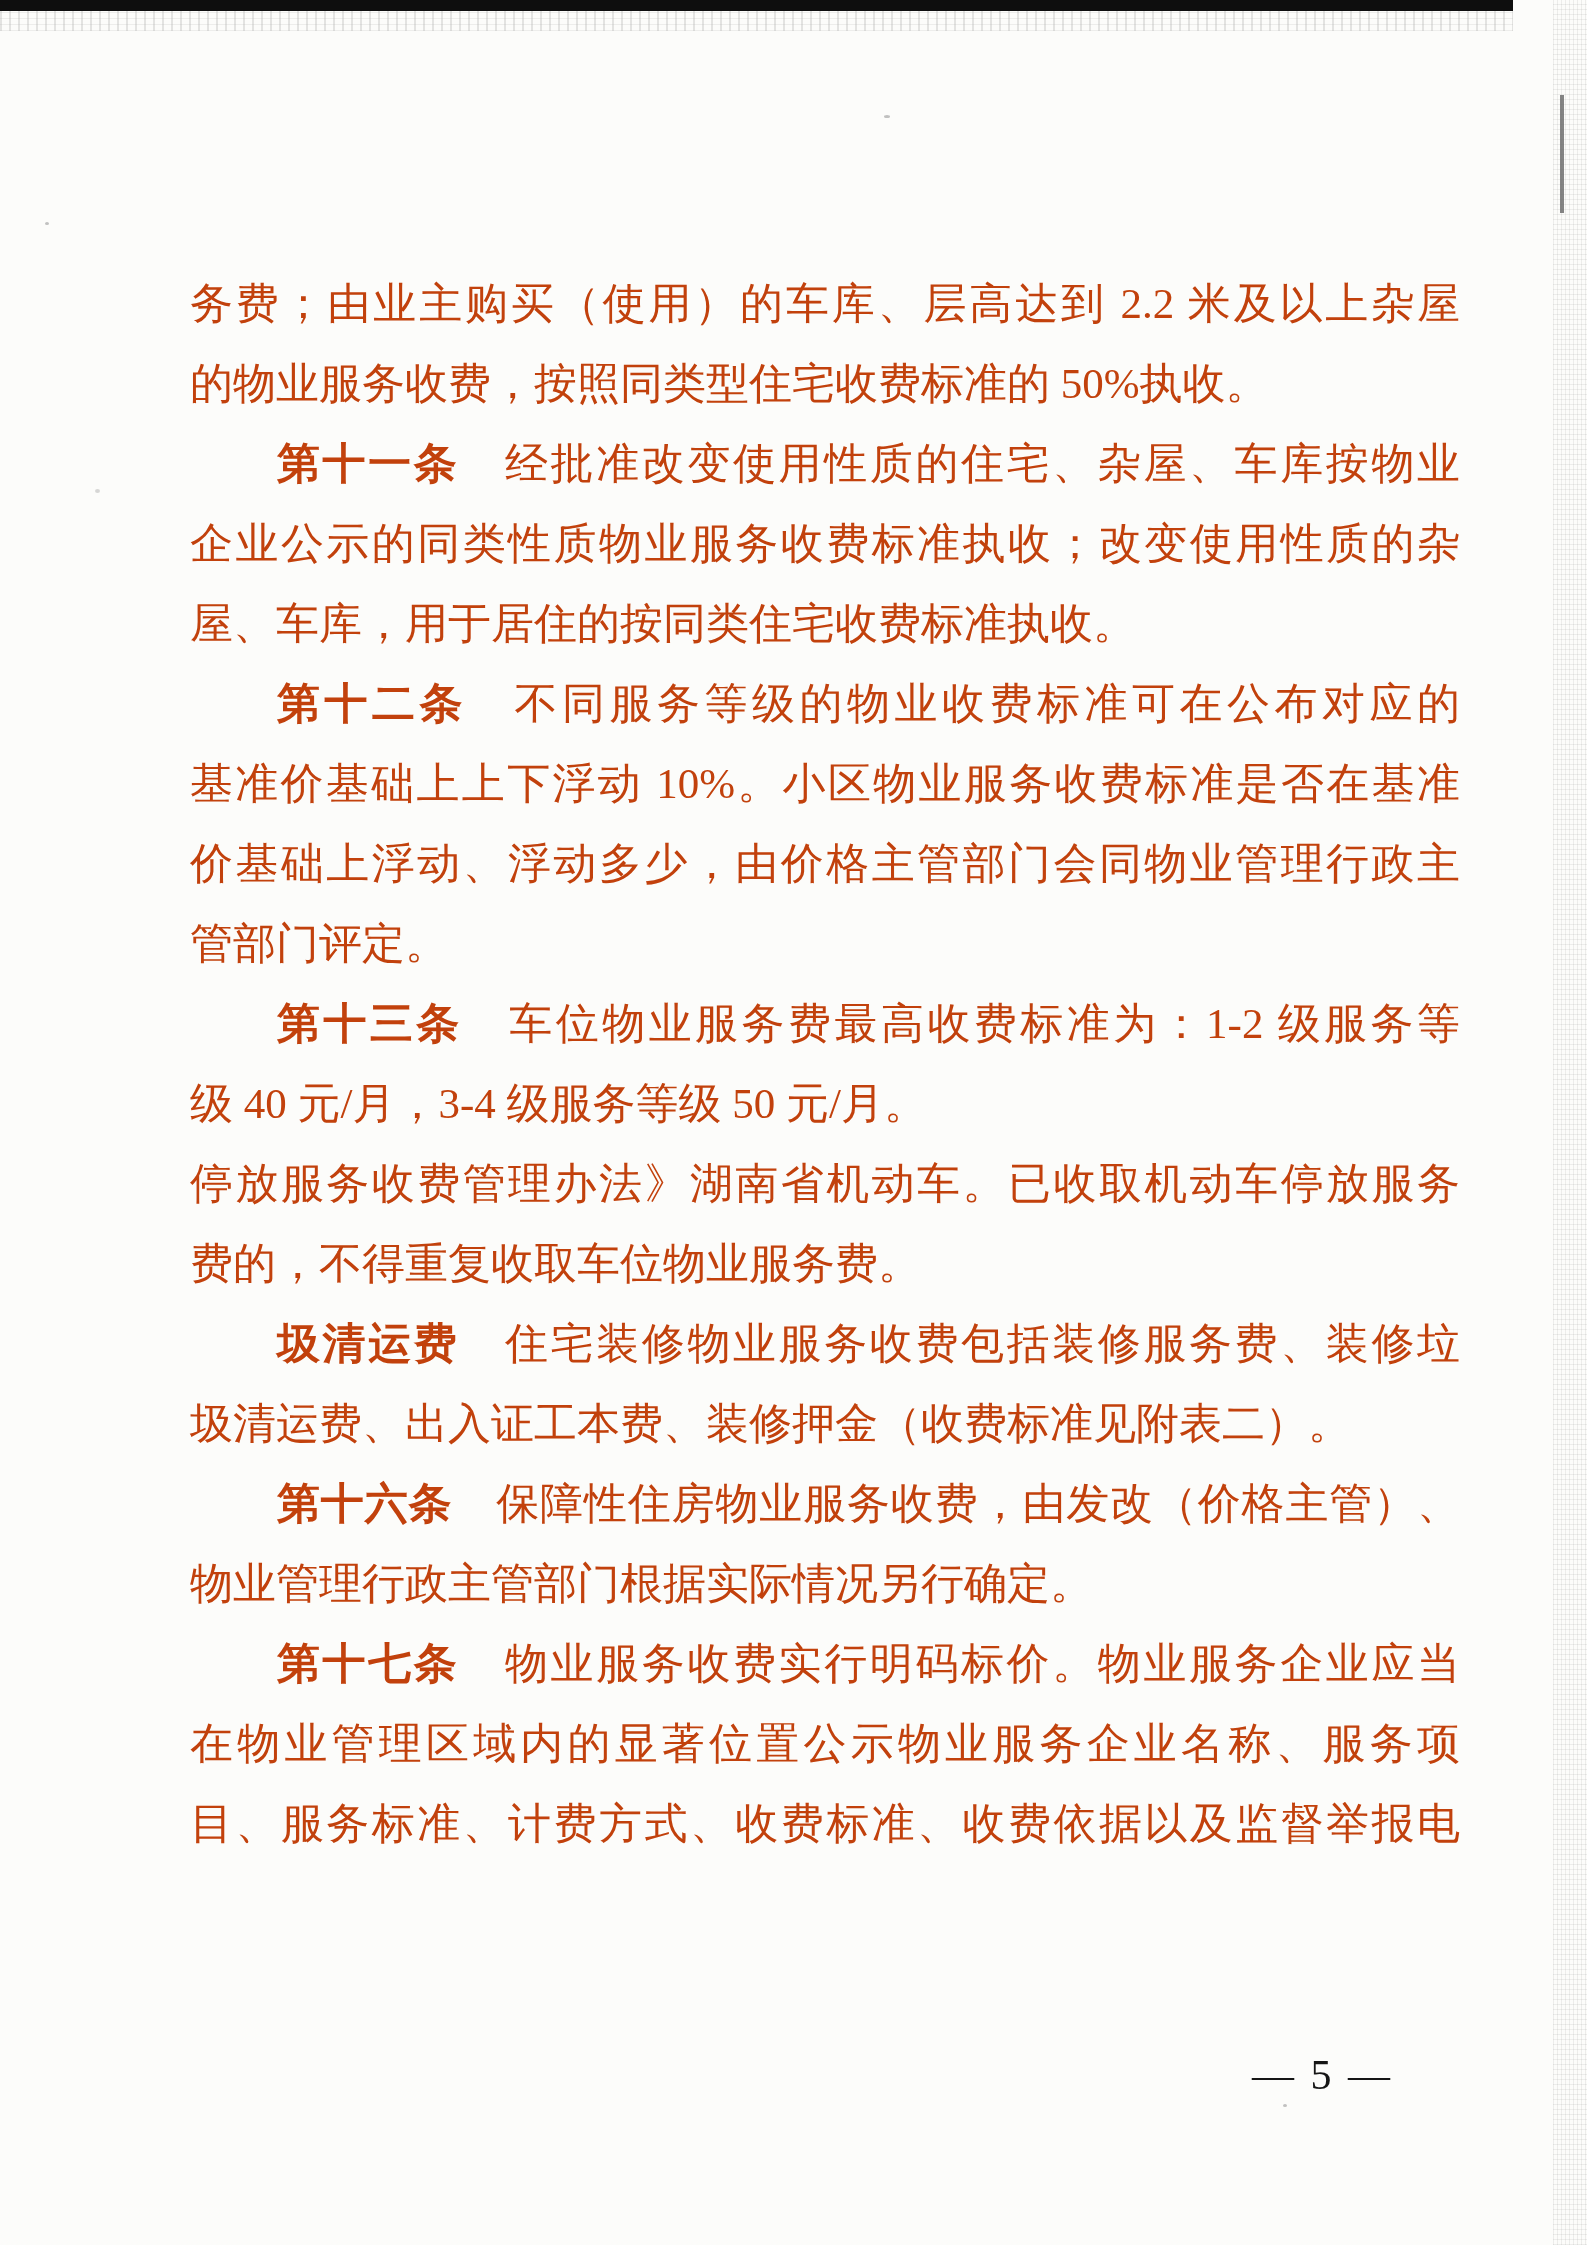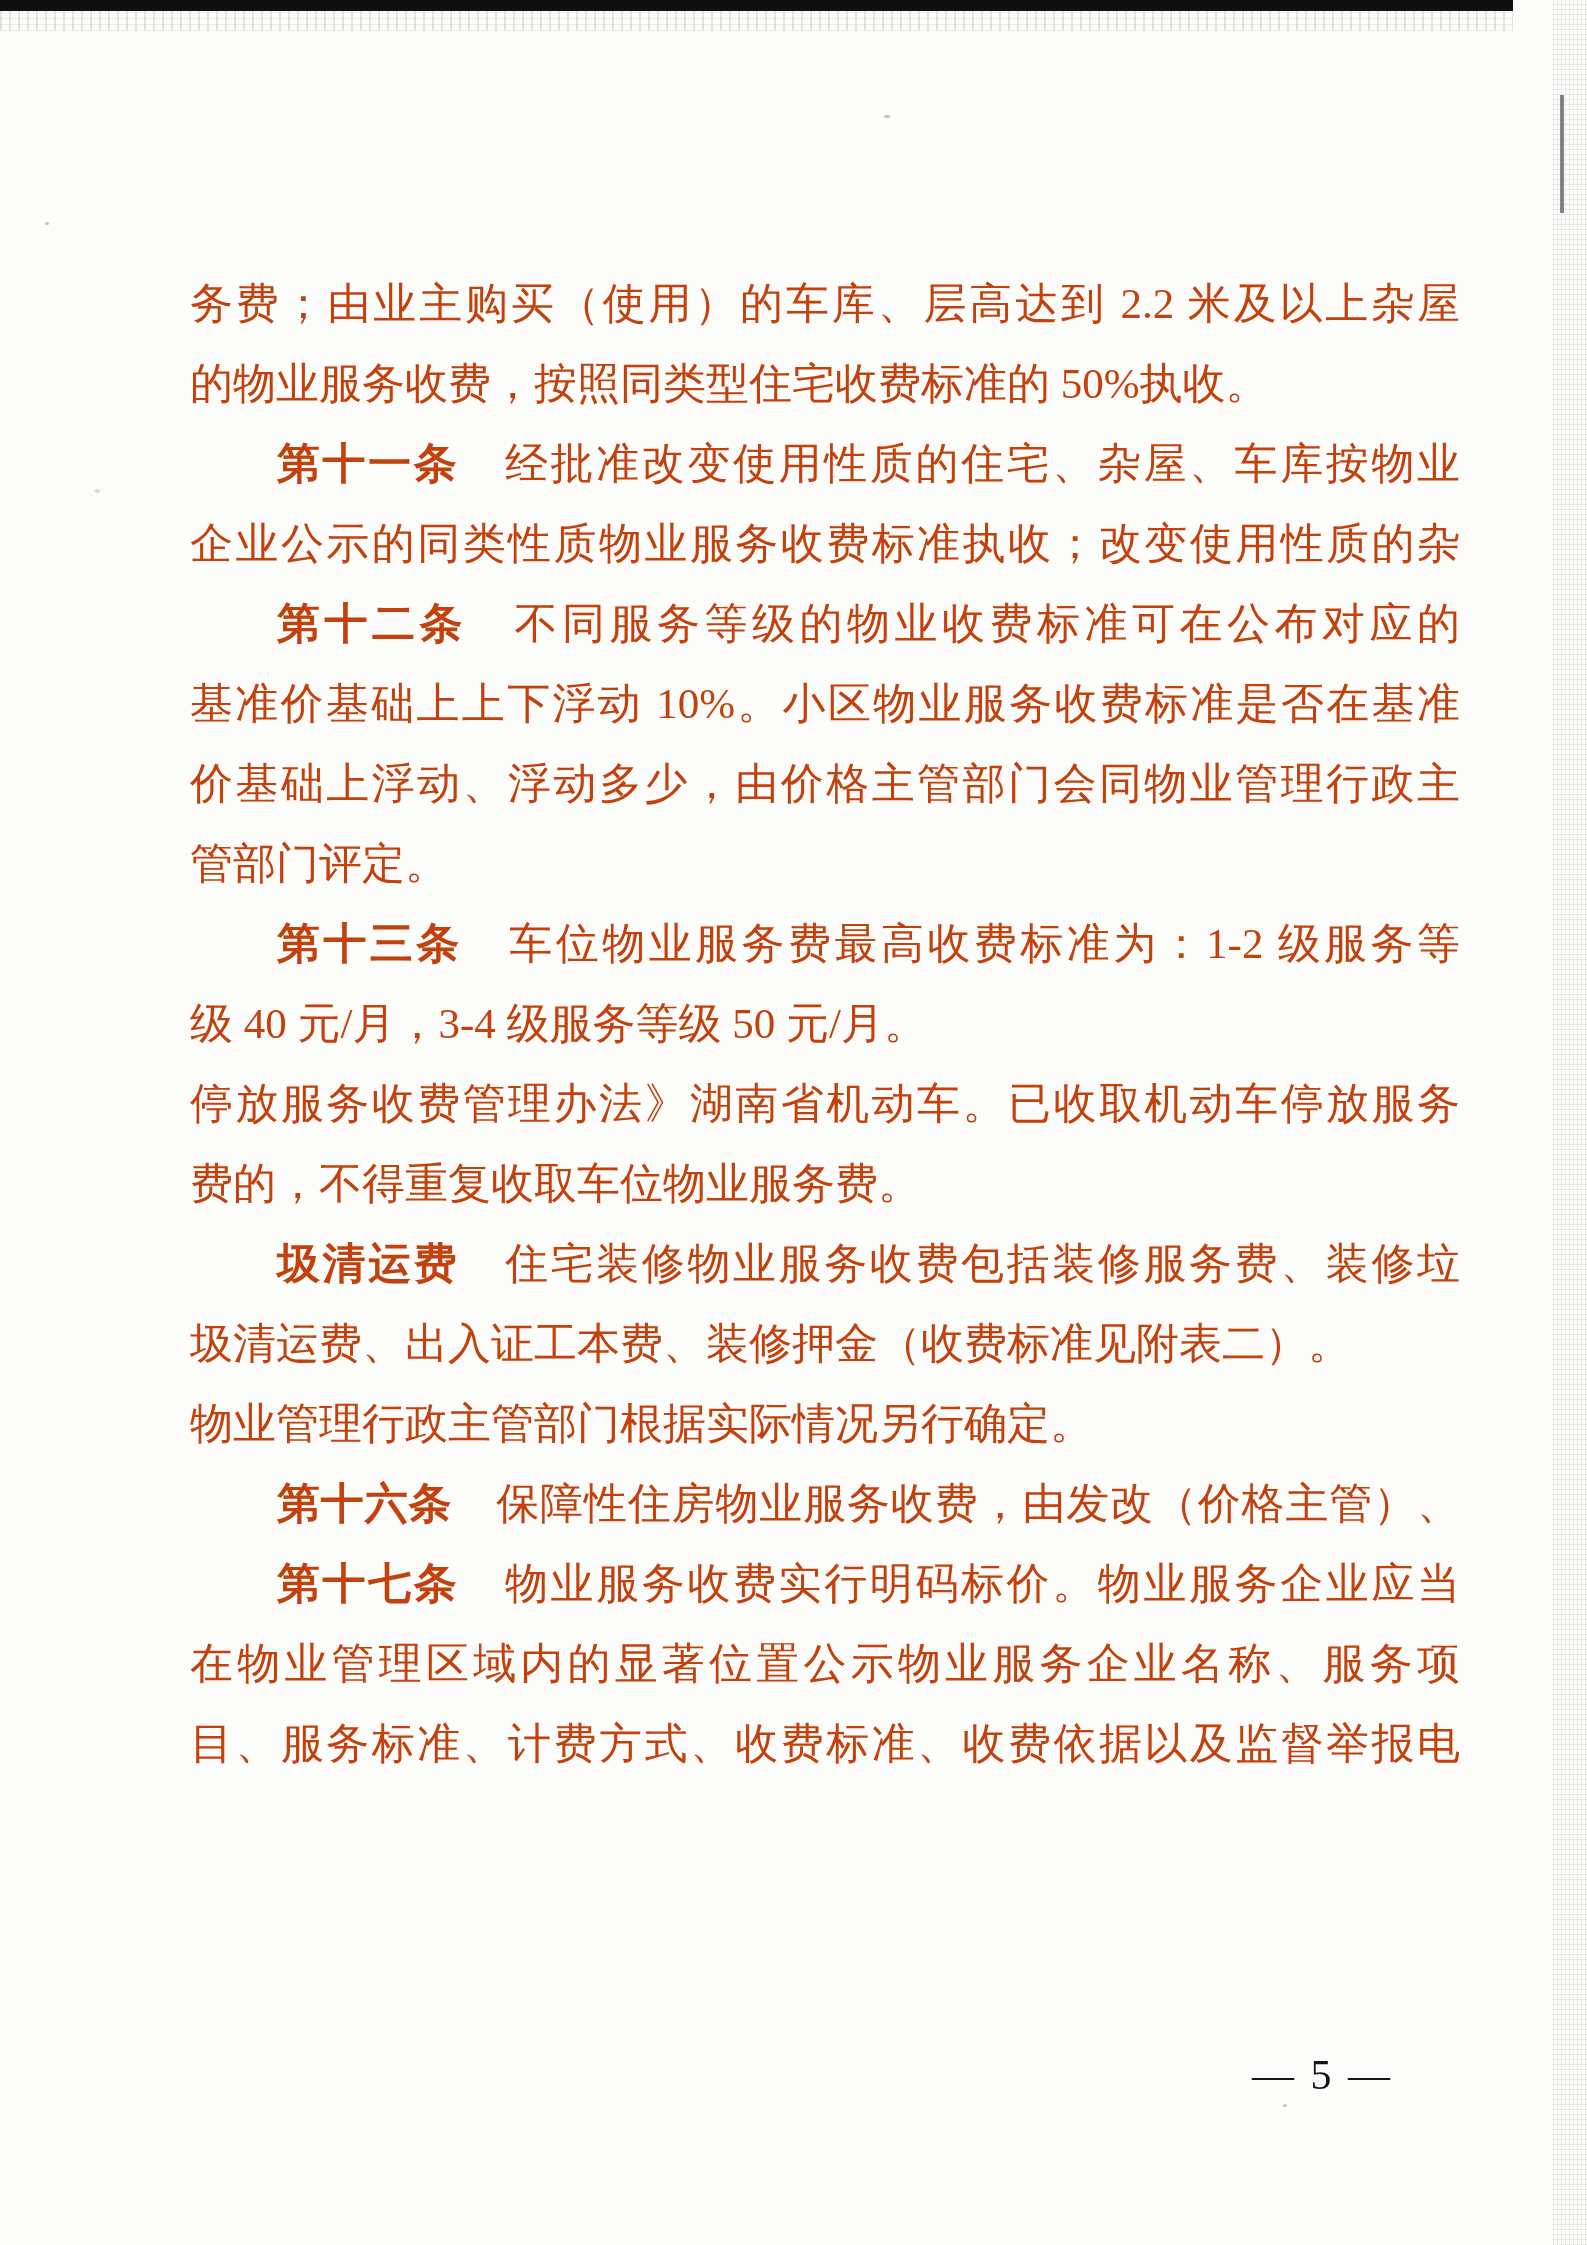--- a/index.html
+++ b/index.html
@@ -107,30 +107,31 @@
 <div class="scan-speck speck-1"></div>
 <div class="scan-speck speck-2"></div>
 <div class="scan-speck speck-3"></div>
 <div class="scan-speck speck-4"></div>
 
 <div class="text-block">
     <div class="line fill"><span>务费；由业主购买（使用）的车库、层高达到 2.2 米及以上杂屋</span></div>
     <div class="line"><span>的物业服务收费，按照同类型住宅收费标准的 50%执收。</span></div>
     <div class="line fill indent"><span class="art">第十一条</span><span>　经批准改变使用性质的住宅、杂屋、车库按物业</span></div>
     <div class="line fill"><span>企业公示的同类性质物业服务收费标准执收；改变使用性质的杂</span></div>
+    <div class="line"><span>屋、车库，用于居住的按同类住宅收费标准执收。</span></div>
     <div class="line fill indent"><span class="art">第十二条</span><span>　不同服务等级的物业收费标准可在公布对应的</span></div>
     <div class="line fill"><span>基准价基础上上下浮动 10%。小区物业服务收费标准是否在基准</span></div>
     <div class="line fill"><span>价基础上浮动、浮动多少，由价格主管部门会同物业管理行政主</span></div>
     <div class="line"><span>管部门评定。</span></div>
     <div class="line fill indent"><span class="art">第十三条</span><span>　车位物业服务费最高收费标准为：1-2 级服务等</span></div>
     <div class="line"><span>级 40 元/月，3-4 级服务等级 50 元/月。</span></div>
     <div class="line fill"><span>停放服务收费管理办法》湖南省机动车。已收取机动车停放服务</span></div>
     <div class="line"><span>费的，不得重复收取车位物业服务费。</span></div>
     <div class="line fill indent"><span class="art">圾清运费</span><span>　住宅装修物业服务收费包括装修服务费、装修垃</span></div>
     <div class="line"><span>圾清运费、出入证工本费、装修押金（收费标准见附表二）。</span></div>
+    <div class="line fill indent"><span class="art">第十六条</span><span>　保障性住房物业服务收费，由发改（价格主管）、</span></div>
     <div class="line"><span>物业管理行政主管部门根据实际情况另行确定。</span></div>
-    <div class="line fill indent"><span class="art">第十六条</span><span>　保障性住房物业服务收费，由发改（价格主管）、</span></div>
     <div class="line fill indent"><span class="art">第十七条</span><span>　物业服务收费实行明码标价。物业服务企业应当</span></div>
     <div class="line fill"><span>在物业管理区域内的显著位置公示物业服务企业名称、服务项</span></div>
     <div class="line fill"><span>目、服务标准、计费方式、收费标准、收费依据以及监督举报电</span></div>
   </div>
 
 <div class="page-number">— 5 —</div>
 
 </body></html>

